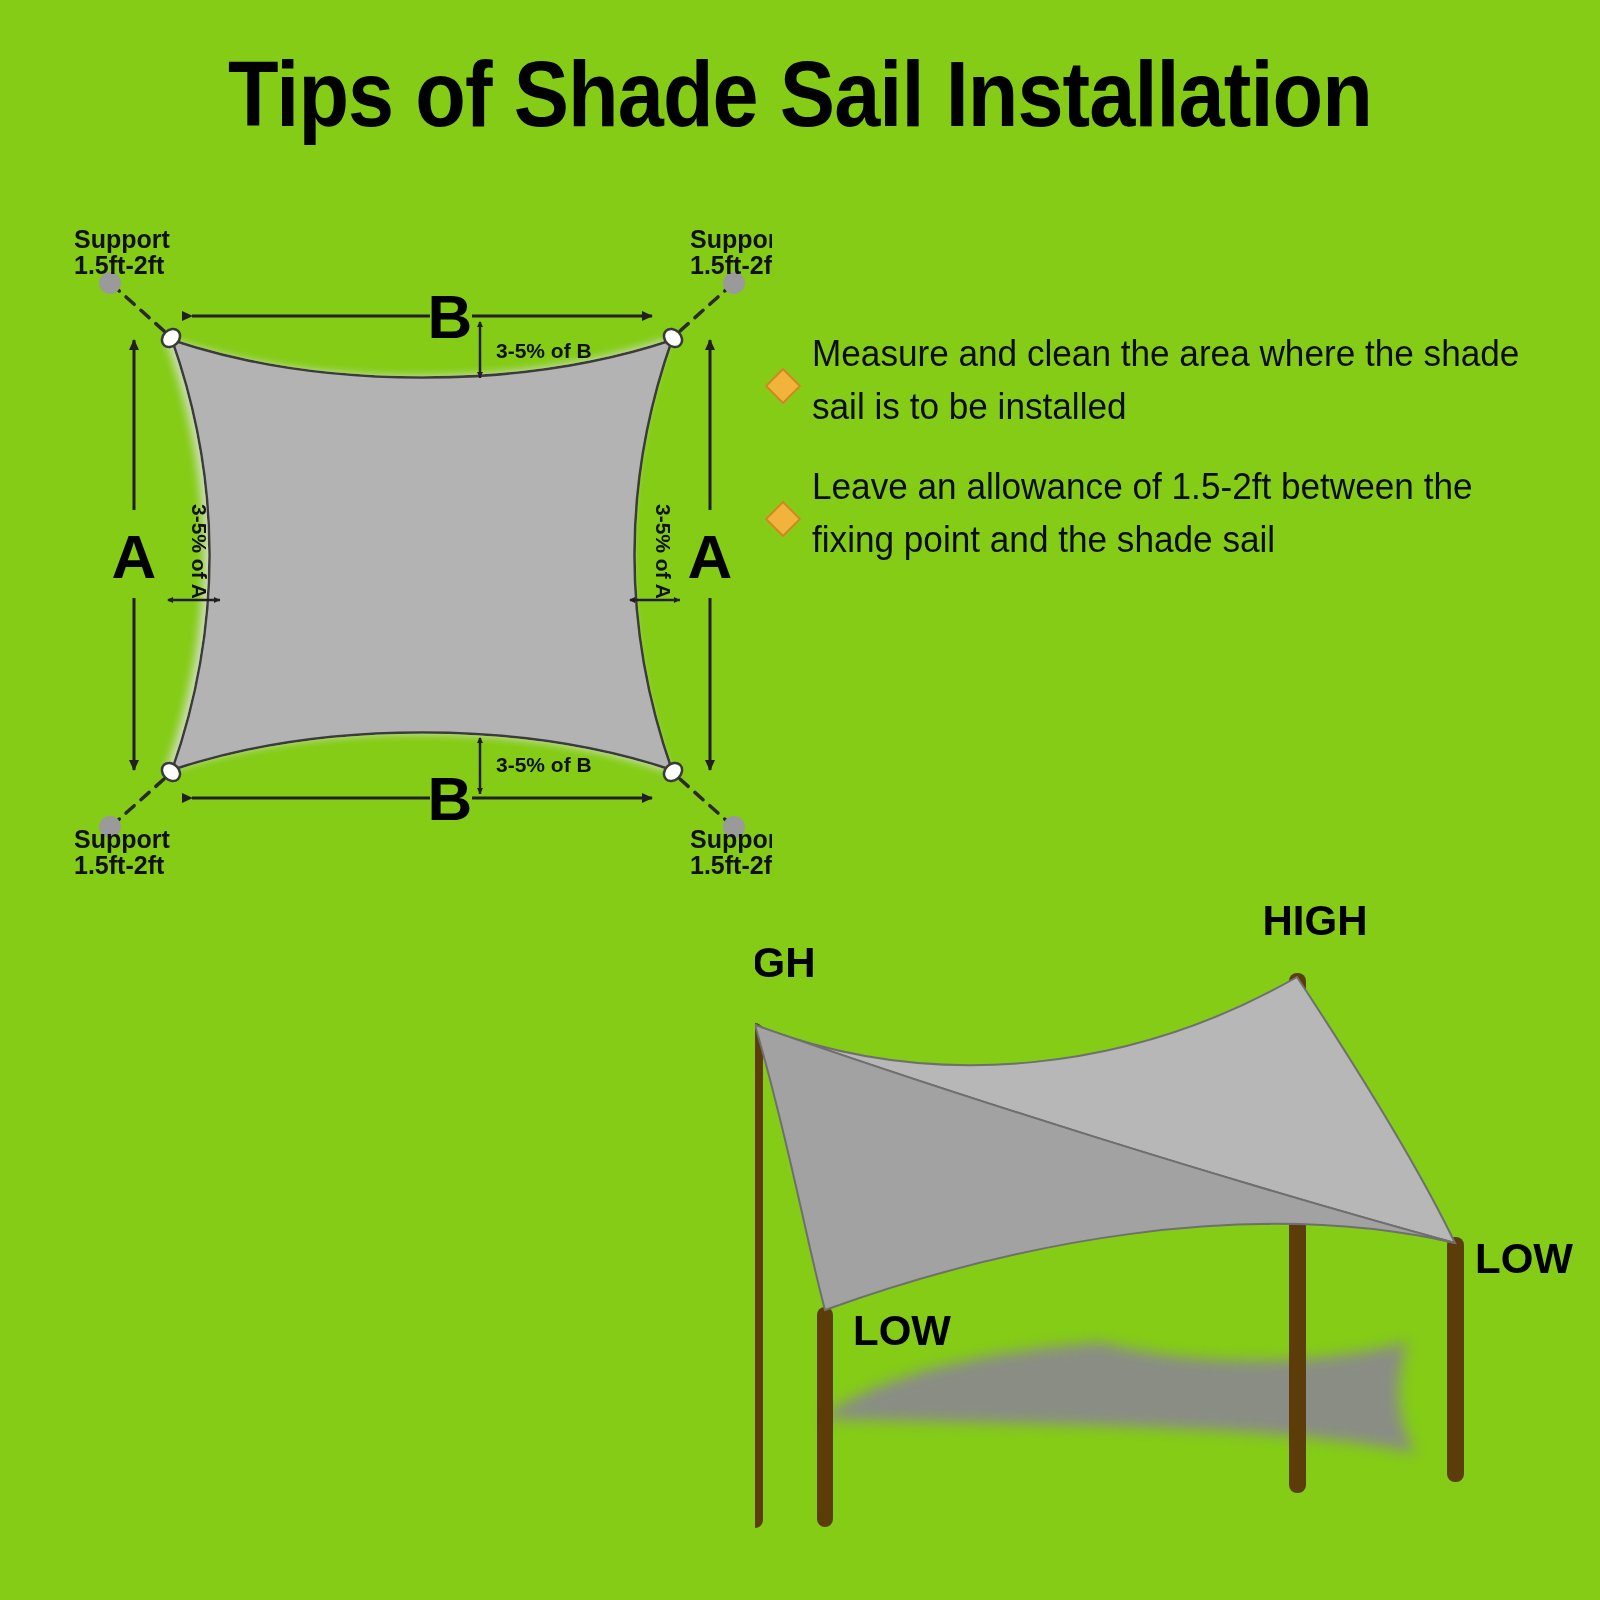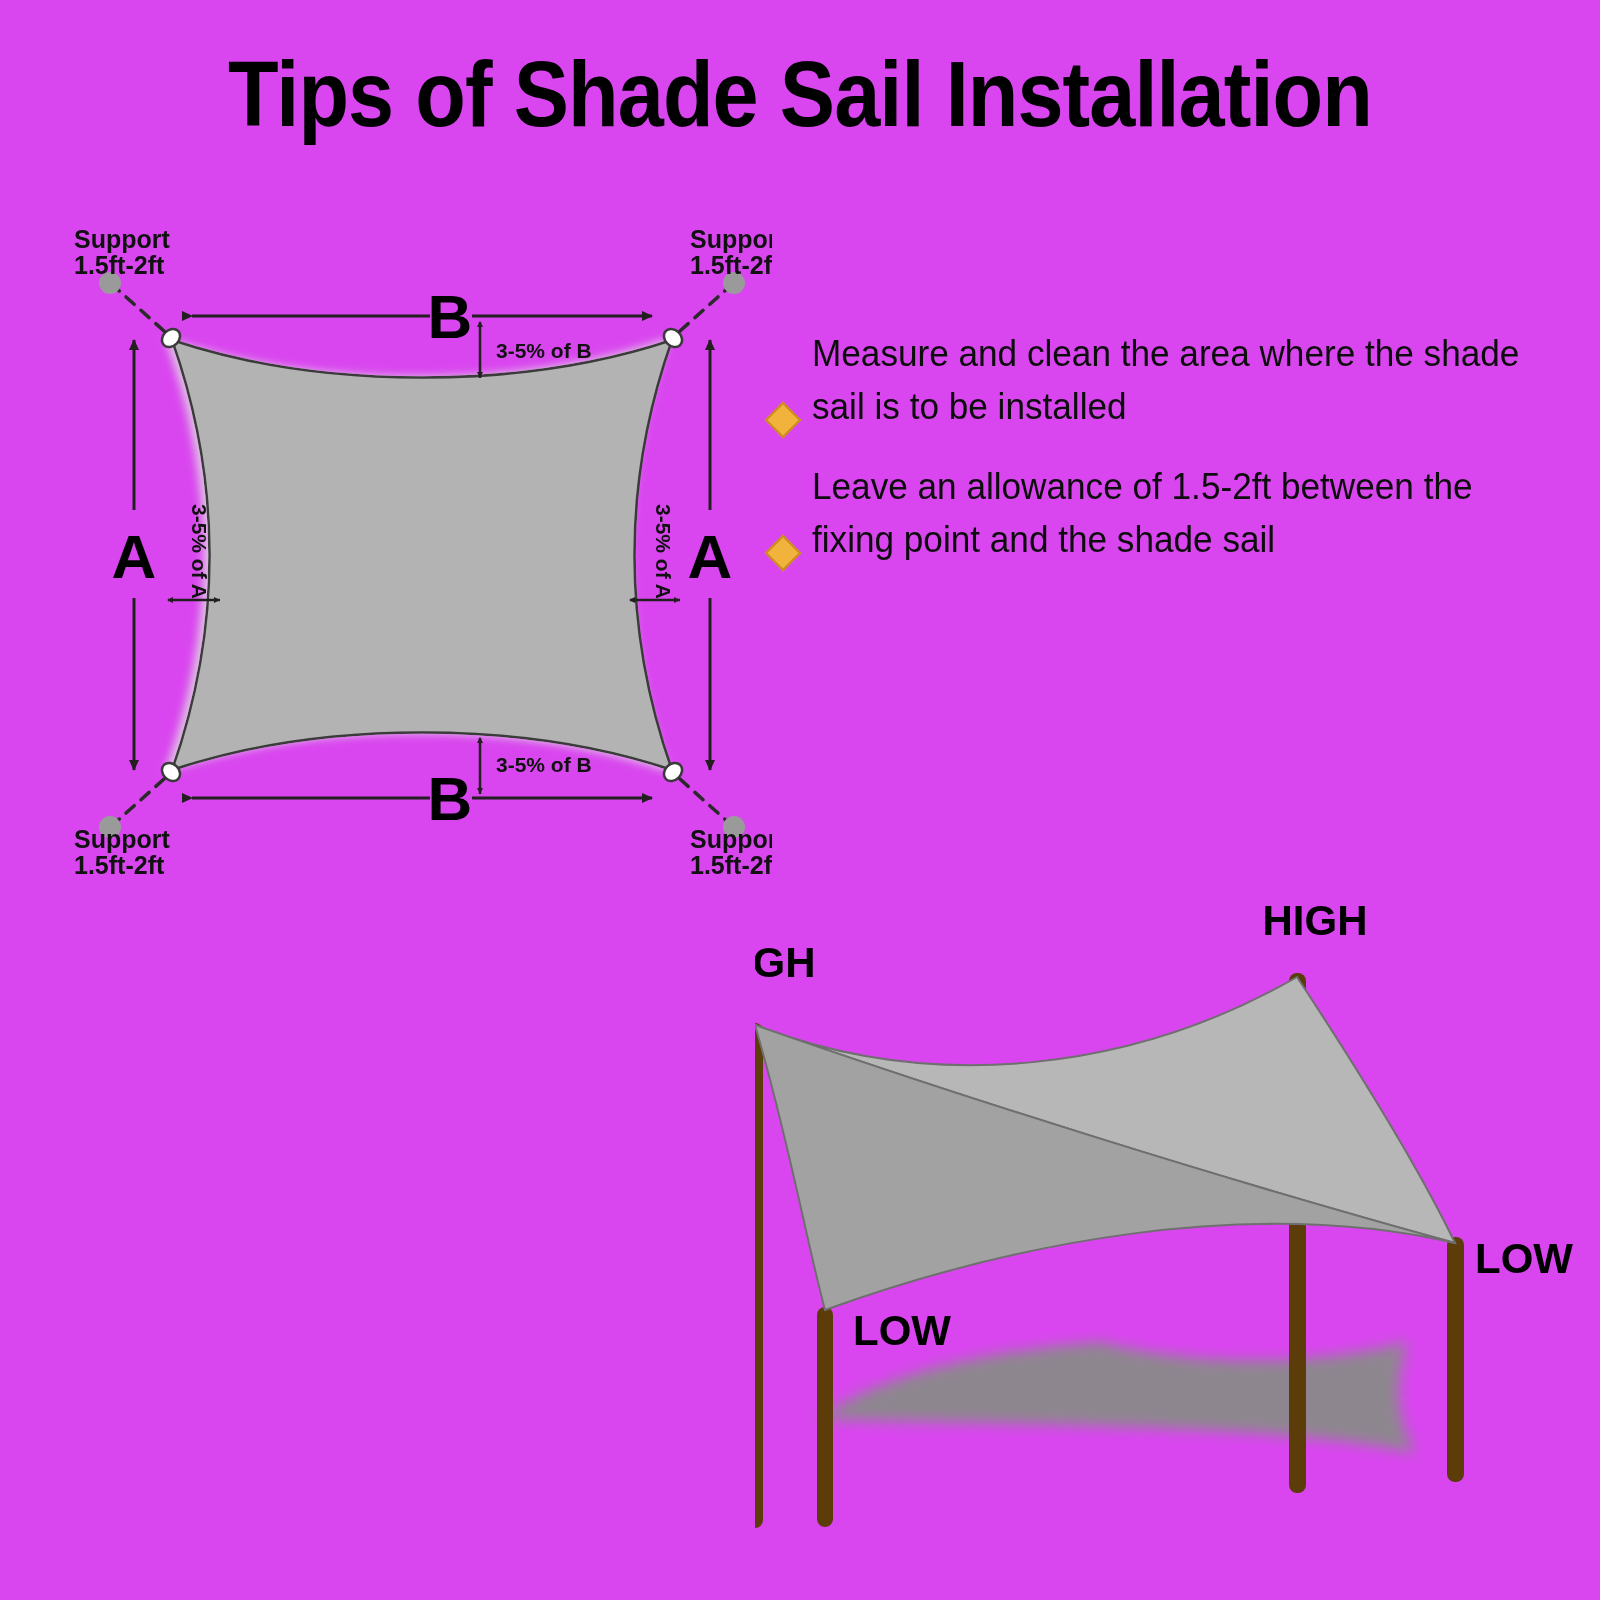--- a/index.html
+++ b/index.html
@@ -14,21 +14,21 @@
     overflow: hidden;
     font-family: "Liberation Sans", "DejaVu Sans", sans-serif;
     color: #111111;
     position: relative;
   }
 
   #page {
     position: relative;
     width: 1600px;
     height: 1600px;
-    background: #d946ef;
+    background: #84cc16;
   }
 
   
   #title {
     position: absolute;
     left: 0;
     top: 48px;
     width: 1600px;
     text-align: center;
     font-family: "Liberation Sans Narrow", "Liberation Sans", "DejaVu Sans", sans-serif;
@@ -54,21 +54,21 @@
 
   
   #bullets-right {
     position: absolute;
     left: 770px;
     top: 328px;
     width: 800px;
   }
   .bullet-row {
     display: flex;
-    align-items: flex-end;
+    align-items: center;
     margin-bottom: 28px;
   }
   .bullet-diamond {
     flex: 0 0 auto;
     width: 26px;
     height: 26px;
     margin-top: 10px;
     margin-right: 16px;
     background: #f2b33d;
     border: 2px solid #c98b1e;

